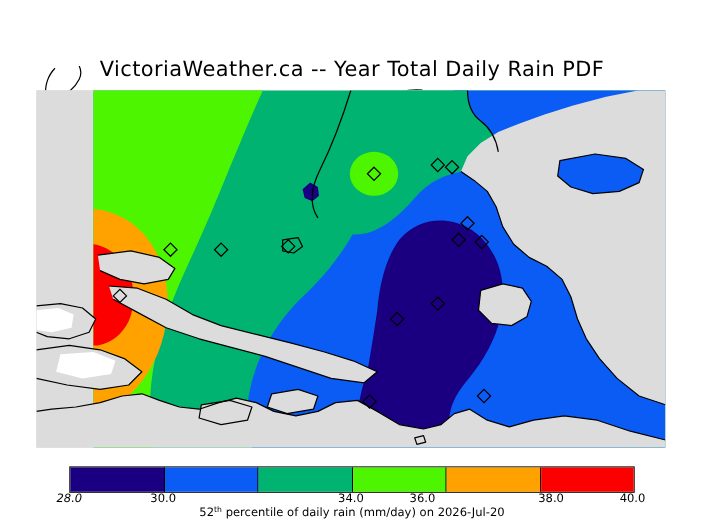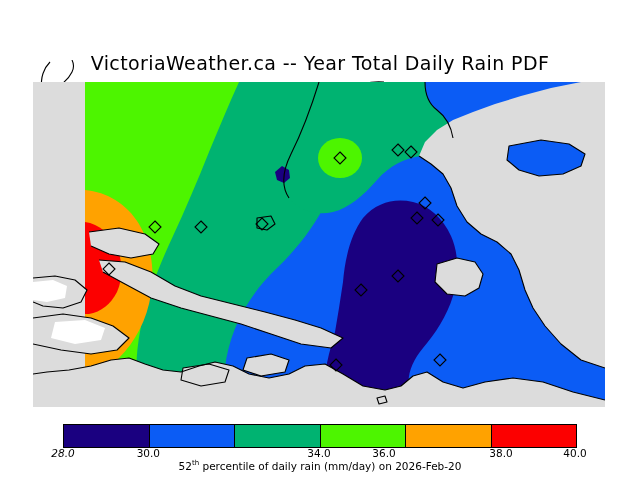--- a/index.html
+++ b/index.html
@@ -260,14 +260,14 @@
 <div id="cbar-ticks">
     <span style="left: 63px; font-style: italic;">28.0</span>
     <span style="left: 148.333px;">30.0</span>
     <span style="left: 233.667px; margin-top: 32px;">32.0</span>
     <span style="left: 319px; text-align: center;">34.0</span>
     <span style="left: 384px;">36.0</span>
     <span style="left: 501px;">38.0</span>
     <span style="left: 575px;">40.0</span>
   </div>
 <div id="cbar-caption">
-  <span>52</span><sup>th</sup><span> percentile of daily rain (mm/day) on 2026-Feb-20</span>
+  <span>52</span><sup>th</sup><span> percentile of daily rain (mm/day) on 2026-Jul-20</span>
 </div>
 
 </body></html>

